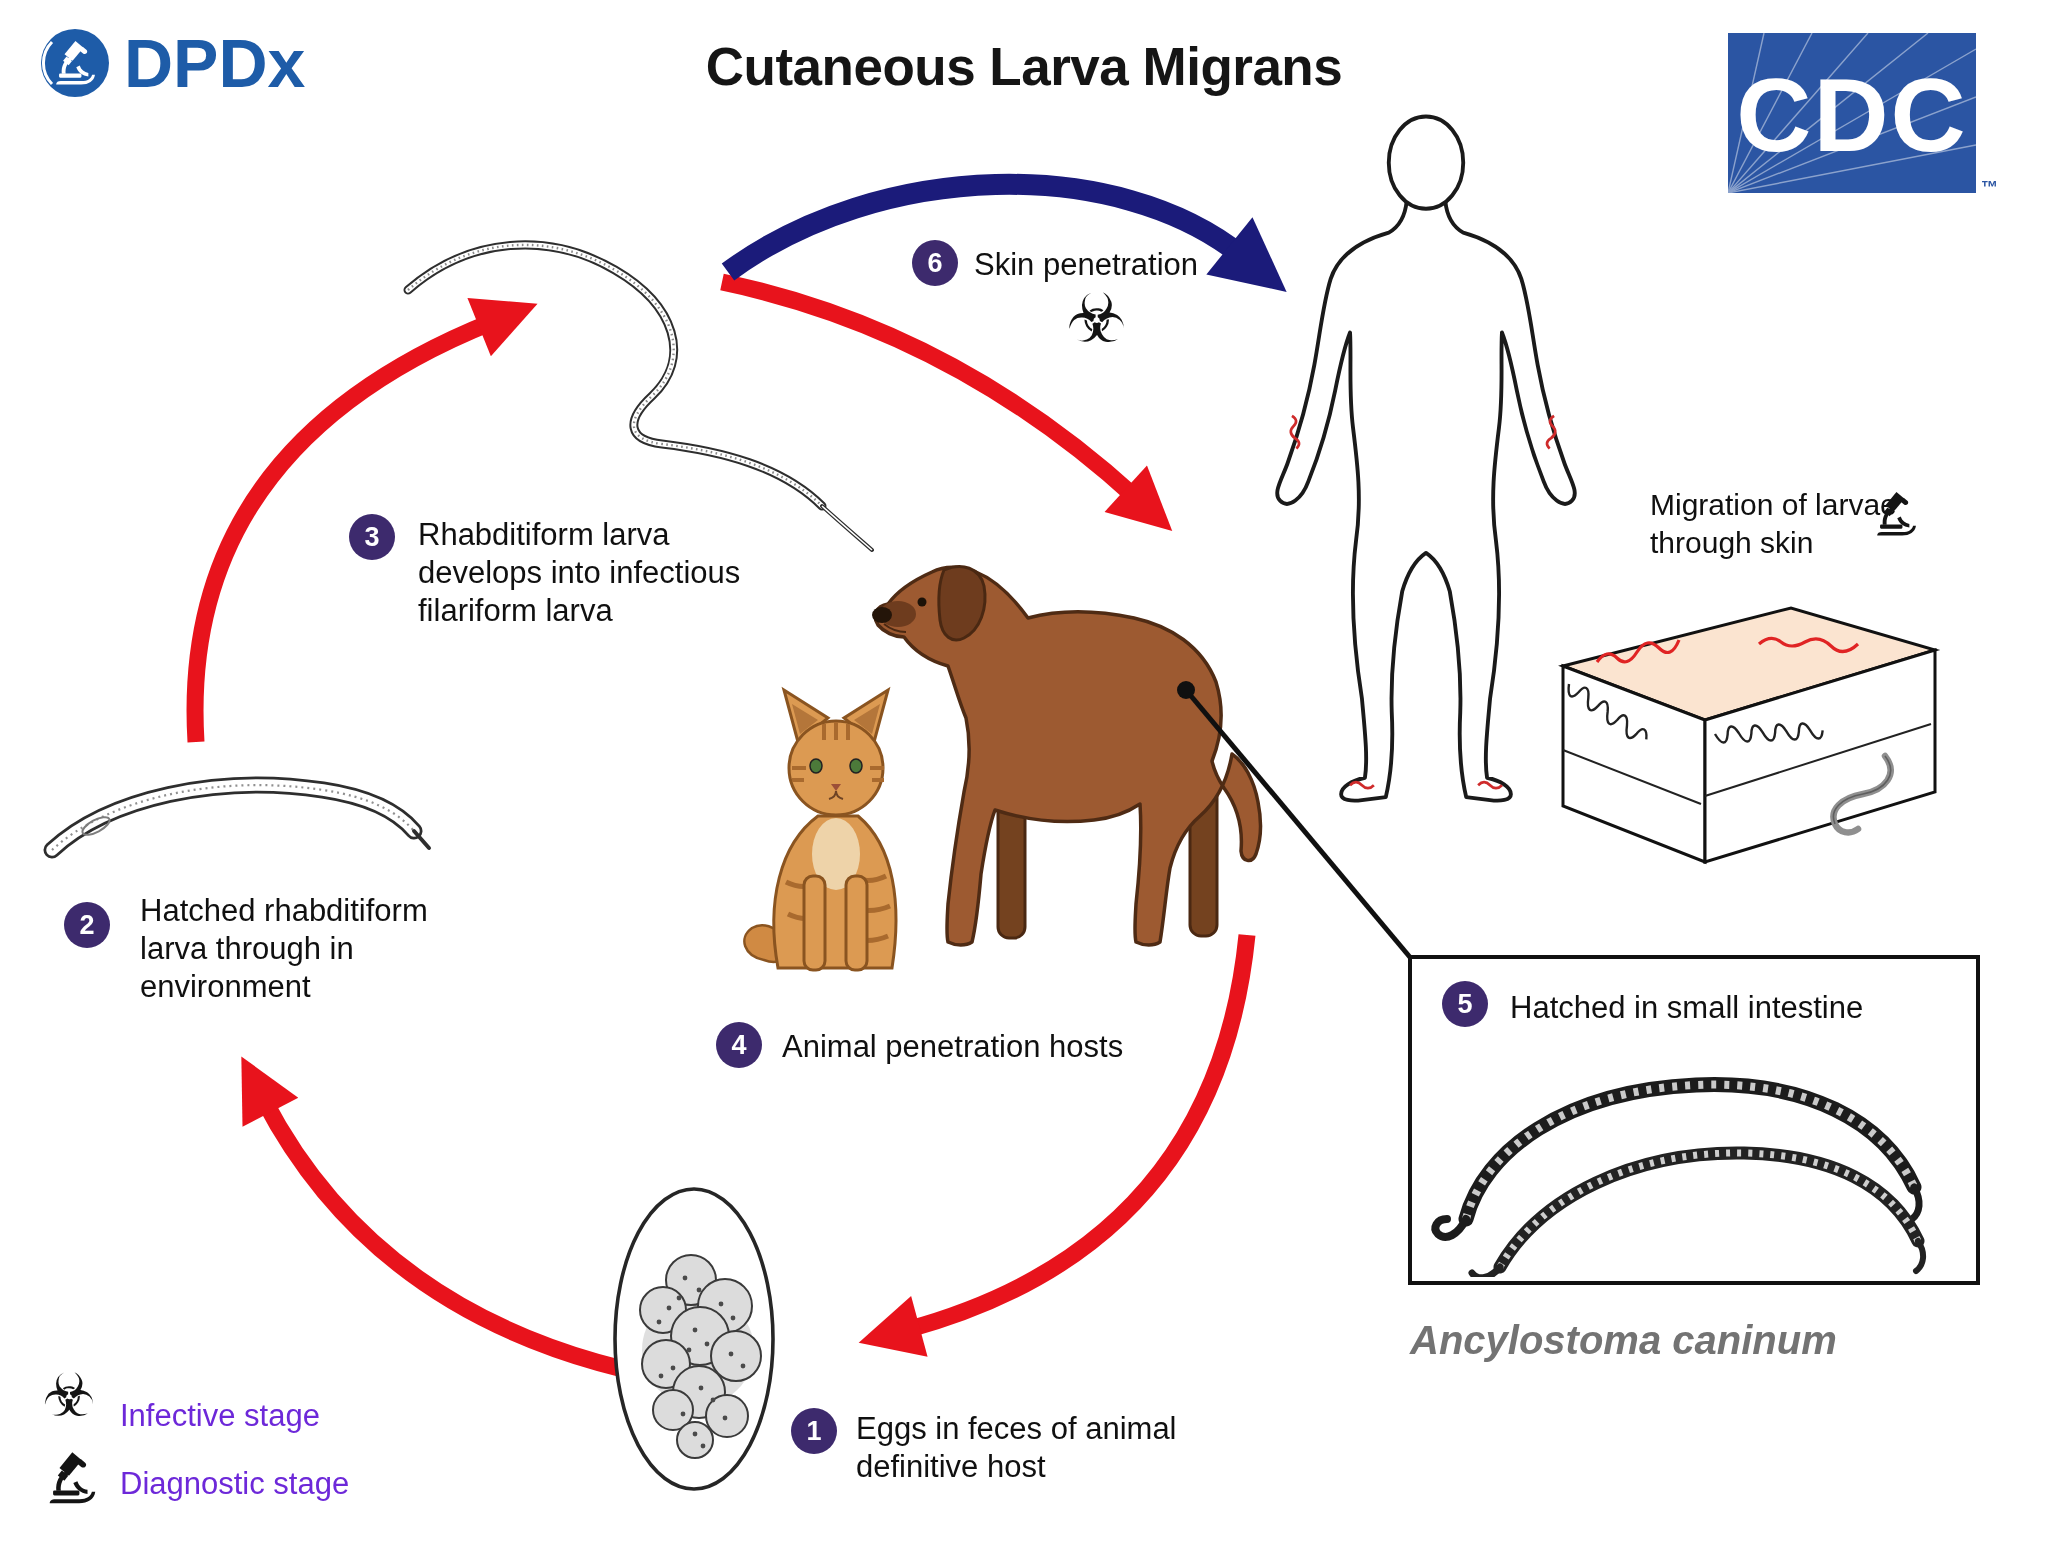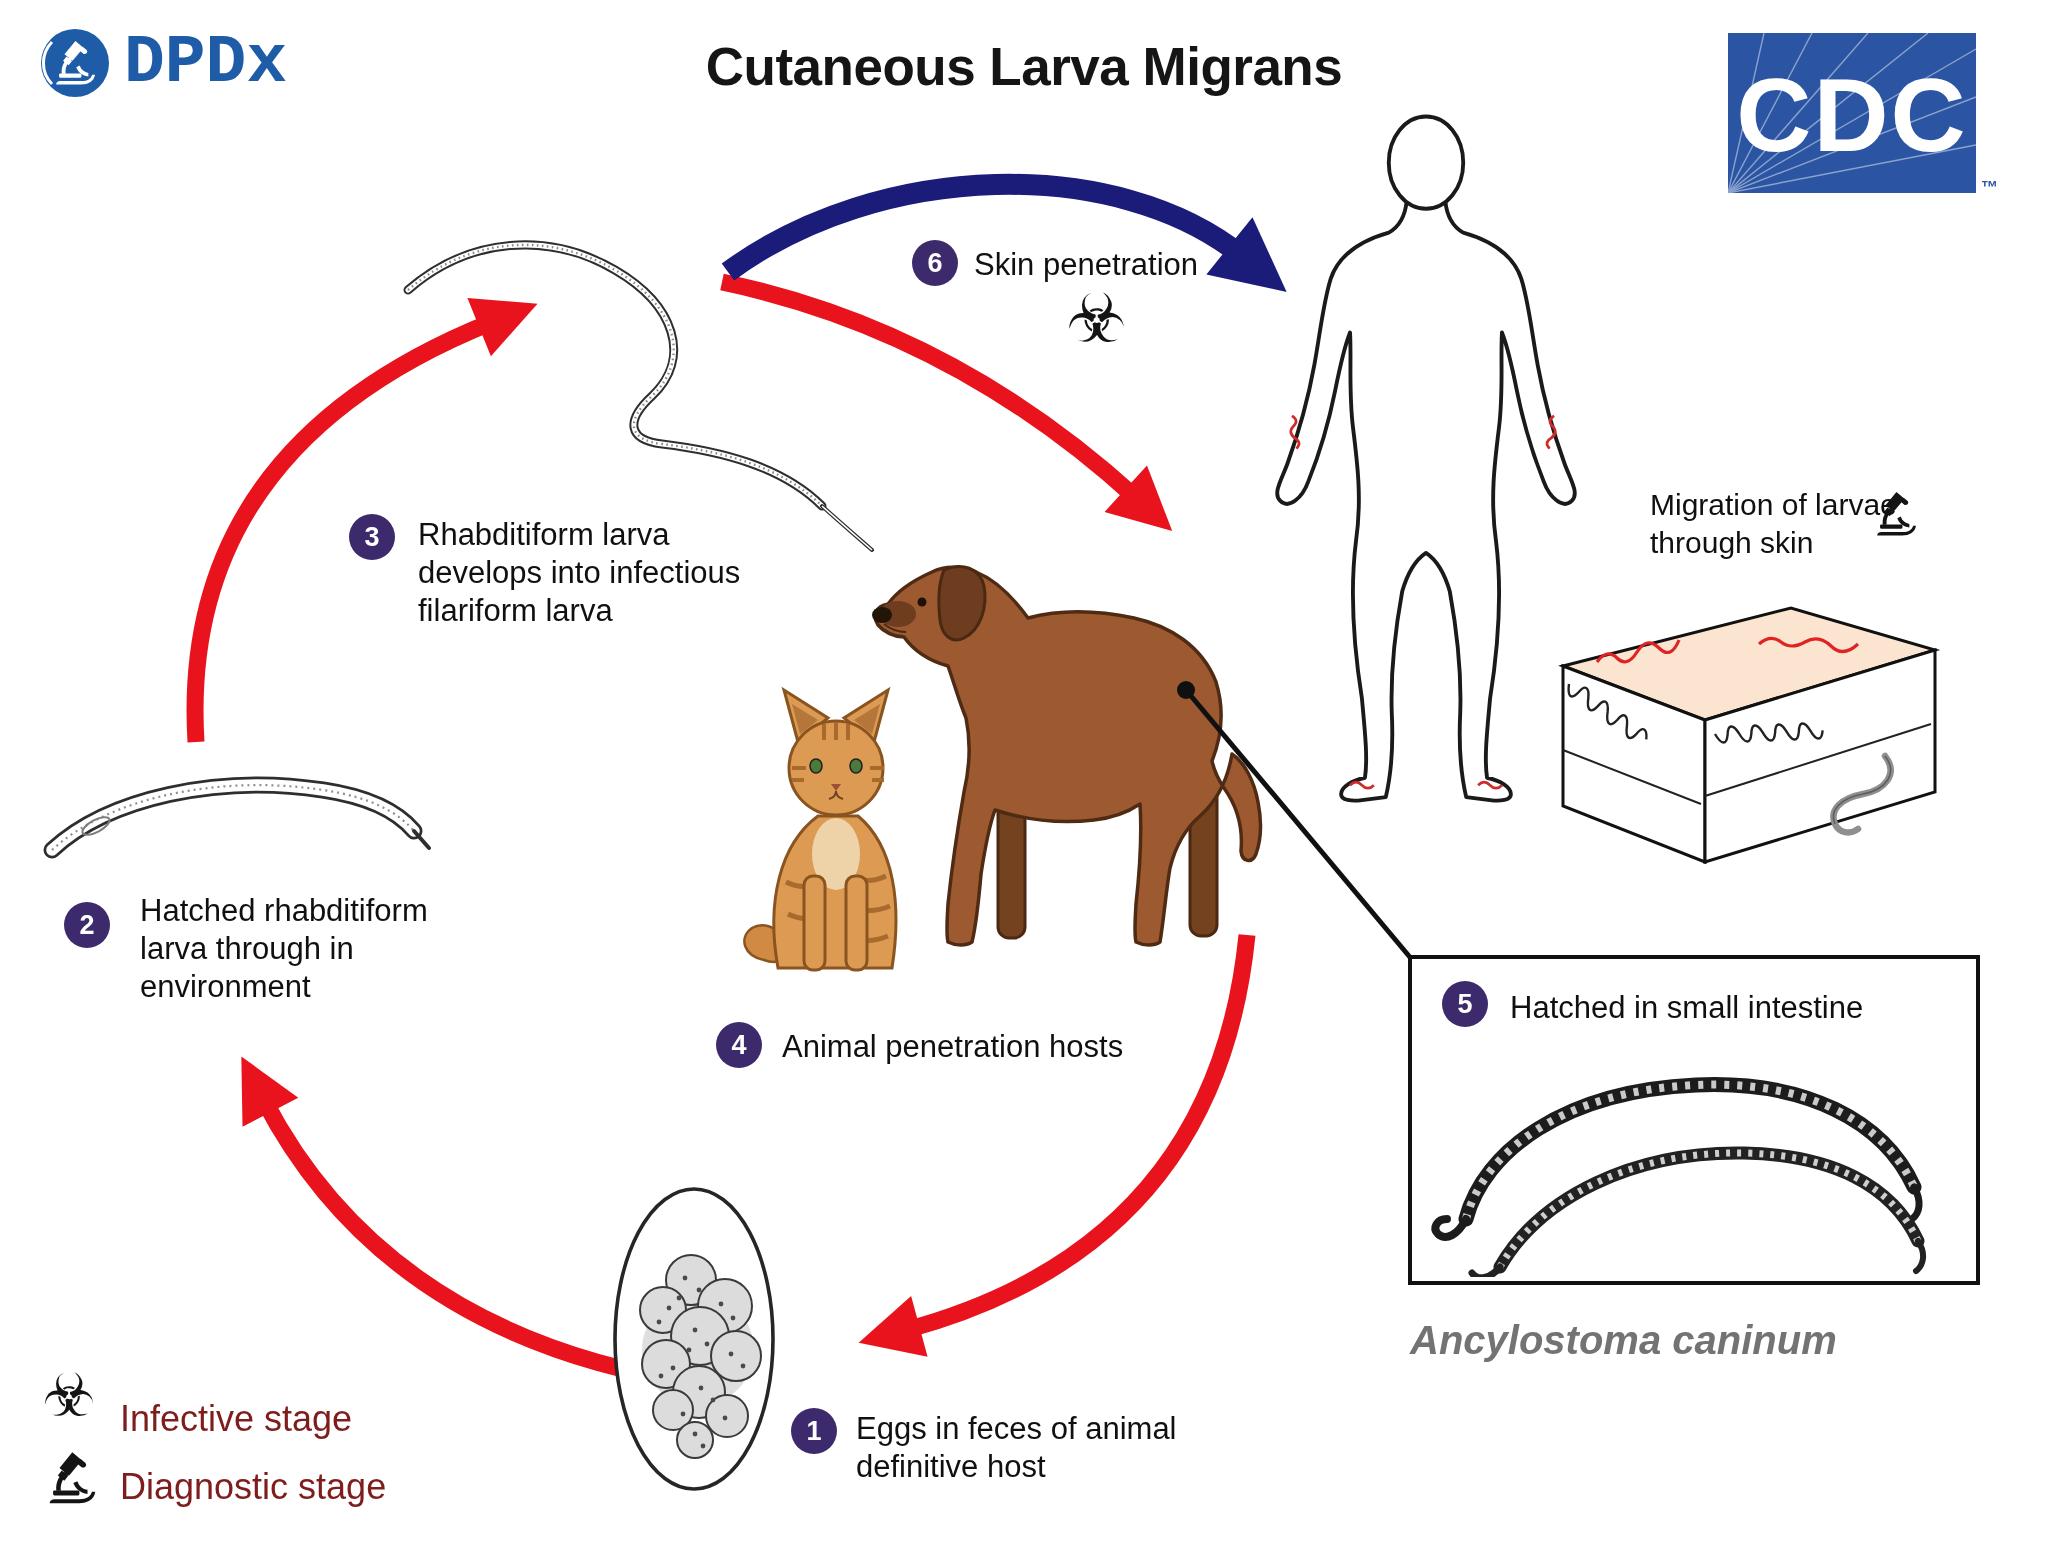--- a/index.html
+++ b/index.html
@@ -3,30 +3,30 @@
 <meta charset="utf-8">
 <style>
   html,body{margin:0;padding:0;background:#fff;}
   body{width:2048px;height:1542px;position:relative;overflow:hidden;
        font-family:"Liberation Sans",sans-serif;color:#101010;}
   .abs{position:absolute;}
   .z1{z-index:1}.z2{z-index:2}.z3{z-index:3}.z4{z-index:4}
   .title{top:36px;left:50%;transform:translateX(-50%);font-size:53px;font-weight:800;
          letter-spacing:-0.5px;color:#151515;white-space:nowrap;}
   .dpdx{top:26px;left:38px;display:flex;align-items:center;gap:12px;}
-  .dpdx-text{font-family:Liberation Mono, monospace;font-weight:bold;font-size:68px;color:#1e5ca8;line-height:1;}
+  .dpdx-text{font-family:Liberation Sans, sans-serif;font-weight:bold;font-size:68px;color:#1e5ca8;line-height:1;}
   .cdc-tm{top:178px;left:1981px;font-size:17px;color:#2b55a3;font-weight:bold;}
   .badge{width:46px;height:46px;border-radius:50%;background:#3d2a6d;color:#fff;
          display:flex;align-items:center;justify-content:center;font-size:27px;font-weight:bold;}
   .step-label{font-size:31px;line-height:1.22;color:#101010;}
   .nowrap{white-space:nowrap;}
   .box5{left:1408px;top:955px;width:572px;height:330px;background:#fff;border:4px solid #111;box-sizing:border-box;}
   .species{left:1410px;top:1312px;font-style:italic;font-weight:bold;font-size:40px;line-height:1.44;color:#737373;}
   .glyph-bio{font-size:68px;line-height:1;color:#141414;}
-  .legend-label{font-size:36px;color:#7f1d1d;}
+  .legend-label{font-size:31px;color:#6d28d9;}
   .migration{font-size:30px;line-height:1.28;color:#101010;margin-top:36px;}
 </style>
 </head>
 <body>
 
 <svg width="0" height="0" style="position:absolute" aria-hidden="true">
   <defs>
     <symbol id="microscope" viewBox="0 0 32 32">
       <g fill="currentColor">
         <path d="M15.6,1.4 L21.2,6 L13.6,15.2 L8,10.6 Z"></path>

